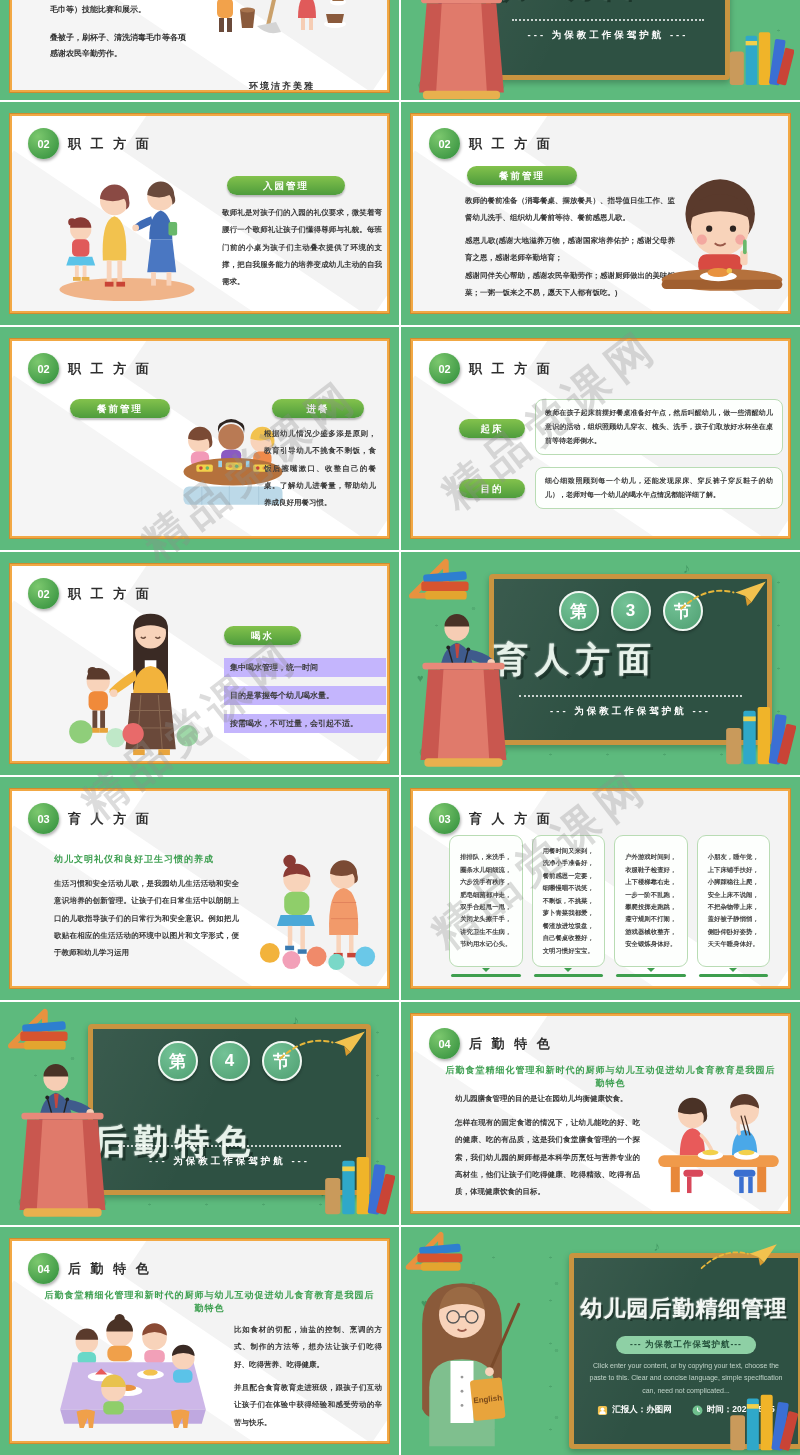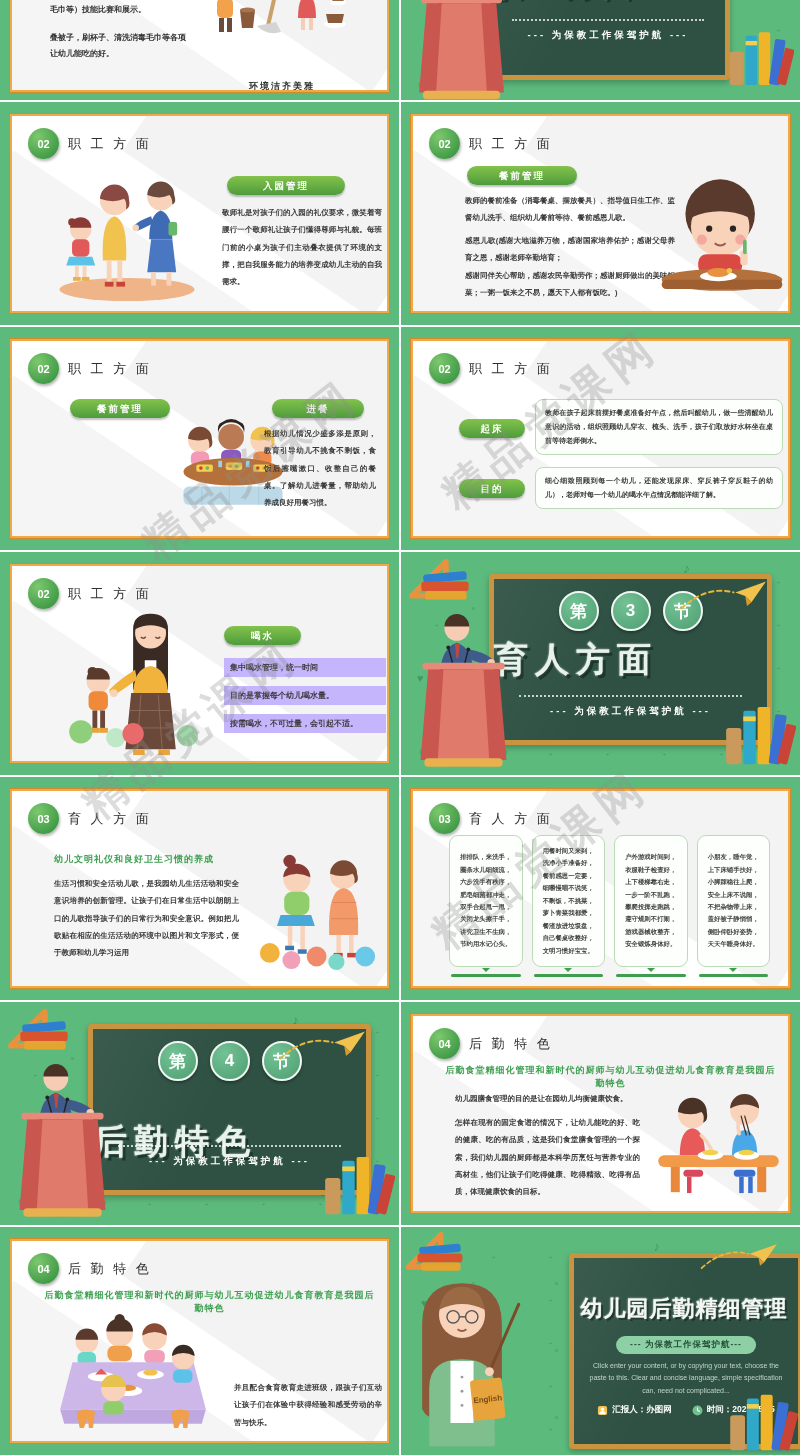--- a/index.html
+++ b/index.html
@@ -19,21 +19,21 @@
   .slide::before{content:"";position:absolute;right:-80px;top:-110px;width:300px;height:250px;
          background:#f3f3f3;transform:rotate(34deg);}
   .slide::after{content:"";position:absolute;left:-90px;bottom:-140px;width:290px;height:240px;
          background:#f5f5f5;transform:rotate(34deg);}
   .slide>*{position:relative;z-index:1;}
 
   .hdr{position:absolute;left:16px;top:12px;display:flex;align-items:center;gap:9px;}
   .badge{width:31px;height:31px;border-radius:50%;color:#fff;font-size:11px;font-weight:bold;
          display:flex;align-items:center;justify-content:center;
          background:radial-gradient(circle at 32% 28%,#7cc86e,#2e8c3a);box-shadow:1px 2px 3px rgba(0,0,0,.3);}
-  .htitle{font-size:13px;font-weight:normal;color:#2f2f2f;letter-spacing:3px;}
+  .htitle{font-size:13px;font-weight:bold;color:#2f2f2f;letter-spacing:3px;}
   .pill{position:absolute;height:19px;line-height:19px;border-radius:11px;color:#fff;font-size:9.5px;
         font-weight:bold;text-align:center;letter-spacing:2px;
         background:linear-gradient(180deg,#83c24c,#4e9c3c);box-shadow:0 2px 2px rgba(0,0,0,.25);}
   .bt{position:absolute;font-size:7.5px;line-height:2.3;color:#3a3a3a;font-weight:600;text-align:justify;}
   .pre{white-space:pre-line;}
   .gsub{position:absolute;font-size:9px;font-weight:bold;color:#3fa052;letter-spacing:1px;}
   .gbox{position:absolute;border:1px solid #b9dcb4;border-radius:8px;background:#fdfffd;
         padding:6px 9px;font-size:7px;line-height:2;color:#3a3a3a;font-weight:600;text-align:justify;}
   .wrow{position:absolute;background:#c4b5fd;padding:4px 6px;font-size:8px;font-weight:bold;color:#3a3a3a;}
   .illo{position:absolute;}
@@ -77,21 +77,21 @@
 </style>
 </head>
 <body>
 
 <div class="page">
 
   <div class="cell">
     <div class="slide" style="top:-112px;height:200px;">
       <div class="s1line pre" style="left:38px;top:112px;width:190px;">毛巾等）技能比赛和展示。</div>
       <div class="s1line pre" style="left:38px;top:140px;width:200px;">叠被子，刷杯子、清洗消毒毛巾等各项
-让幼儿能吃的好。</div>
+感谢农民辛勤劳作。</div>
       <svg class="illo" style="left:195px;top:84px;width:150px;height:66px;" viewBox="0 0 150 66">
         <circle cx="18" cy="16" r="8" fill="#f6cdb4"></circle>
           <path d="M10 15 a8 8 0 0 1 16 0 Z" fill="#5a3a2c"></path>
         <rect x="10" y="24" width="16" height="20" rx="5" fill="#f2a24b"></rect>
           <rect x="12" y="44" width="5" height="14" fill="#6a4a3a"></rect>
           <rect x="20" y="44" width="5" height="14" fill="#6a4a3a"></rect>
         <path d="M33 36 l15 0 l-2 18 l-11 0 Z" fill="#8a5a3c"></path>
           <ellipse cx="40.5" cy="36" rx="7.5" ry="2.5" fill="#a8744e"></ellipse>
         <line x1="72" y1="4" x2="60" y2="56" stroke="#caa06a" stroke-width="4"></line>
         <path d="M50 52 q10 10 24 6 l-5 -10 Z" fill="#d4d4d4"></path>
@@ -570,20 +570,21 @@
           <ellipse cx="70" cy="73" rx="8" ry="3" fill="#e8923f"></ellipse>
         <circle cx="124" cy="44" r="11" fill="#f8d3ba"></circle>
           <path d="M113 42 a11 11 0 0 1 22 0 q-11 -6 -22 0 Z" fill="#3a2a24"></path>
           <rect x="114" y="55" width="19" height="13" rx="5" fill="#5bc3e8"></rect>
         <circle cx="56" cy="74" r="12" fill="#f8d3ba"></circle>
           <path d="M44 72 a12 12 0 0 1 24 0 Z" fill="#e8c24e"></path>
           <rect x="46" y="86" width="20" height="13" rx="5" fill="#8fce6a"></rect>
         <path d="M20 96 q10 -4 18 0 l-2 16 l-4 0 l-1 -10 l-4 10 l-4 0 Z" fill="#f0a04a"></path>
         <path d="M112 96 q10 -4 18 0 l-2 16 l-4 0 l-1 -10 l-4 10 l-4 0 Z" fill="#f0a04a"></path>
       </svg>
+      <div class="bt" style="left:222px;top:80px;width:148px;">比如食材的切配，油盐的控制、烹调的方式、制作的方法等，想办法让孩子们吃得好、吃得营养、吃得健康。</div>
       <div class="bt" style="left:222px;top:138px;width:148px;">并且配合食育教育走进班级，跟孩子们互动让孩子们在体验中获得经验和感受劳动的辛苦与快乐。</div>
     </div>
   </div>
 
   <div class="cell">
     <span class="doodle" style="right:140px;top:12px;font-size:13px;">♪</span>
     <span class="doodle" style="left:20px;top:70px;font-size:11px;">♥</span>
     <div class="board" style="left:168px;top:26px;width:224px;height:186px;">
       <div class="t-title" style="left:-12px;width:244px;top:36px;">幼儿园后勤精细管理</div>
       <div class="band" style="top:78px;">--- 为保教工作保驾护航---</div>

